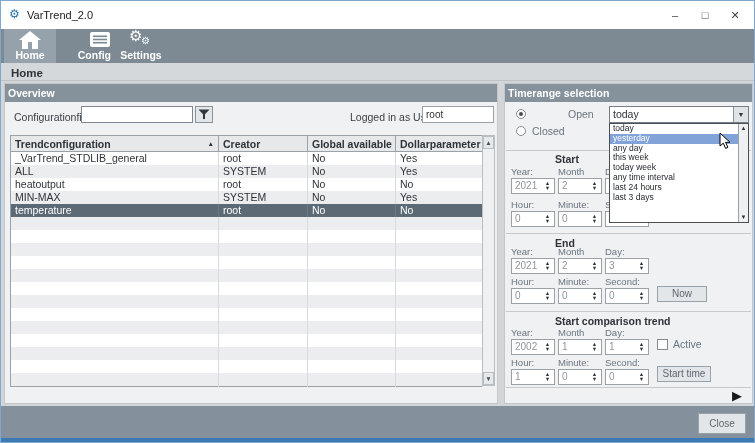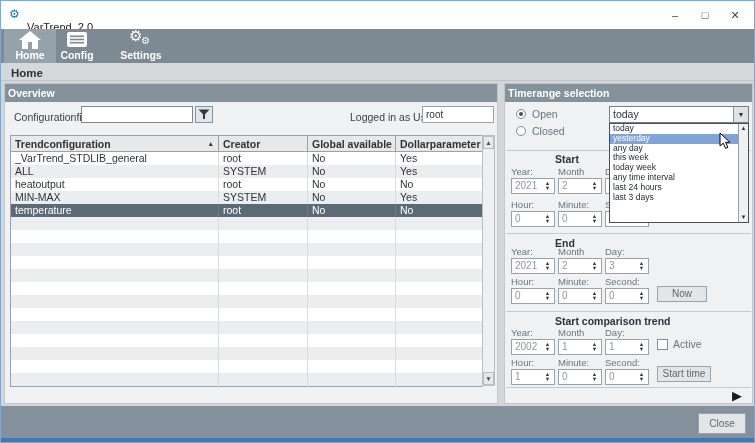--- a/index.html
+++ b/index.html
@@ -5,21 +5,21 @@
   * { box-sizing: border-box; margin: 0; padding: 0; }
   html,body { background:#9aa3ab; }
   .window {
     position: relative; width: 755px; height: 443px;
     font-family: "Liberation Sans", sans-serif;
     background: #d2d6d8; border: 1px solid #7fa8cc; overflow: hidden;
   }
   
   .titlebar { position:absolute; left:0; top:0; right:0; height:28px; background:#fff; }
   .app-icon { position:absolute; left:8px; top:6px; font-size:12px; color:#2574a9; line-height:14px; }
-  .title-text { position:absolute; left:26px; top:20px; font-size:11px; color:#1a1a1a; }
+  .title-text { position:absolute; left:26px; top:8px; font-size:11px; color:#1a1a1a; }
   .winctl { position:absolute; top:0; right:4px; height:28px; display:flex; }
   .winctl span { width:30px; text-align:center; line-height:28px; font-size:11px; color:#444; cursor:default; }
   
   .toolbar { position:absolute; left:0; top:28px; right:0; height:34px; background:#7d8a94; }
   .tbtn { position:absolute; top:0; height:34px; display:flex; flex-direction:column; align-items:center; justify-content:flex-end; padding-bottom:2px; }
   .tbtn.selected { background:#96a2ab; }
   .tbtn .ticon { height:19px; display:flex; align-items:center; justify-content:center; }
   .tbtn .tlabel { color:#fff; font-weight:bold; font-size:10.5px; line-height:12px; }
   .gears { position:relative; width:24px; height:19px; color:#fff; }
   .gears .g1 { position:absolute; left:0; top:-3px; font-size:15px; }
@@ -99,21 +99,21 @@
   <div class="toolbar">
     <div class="tbtn selected" style="left:3px;width:52px;">
       <span class="ticon">
         <svg width="22" height="18" viewBox="0 0 22 18">
             <polygon points="11,0 0,9 3,9 3,18 19,18 19,9 22,9" fill="#ffffff"></polygon>
             <rect x="9" y="11" width="4" height="7" fill="#96a2ab"></rect>
           </svg>
       </span>
       <span class="tlabel">Home</span>
     </div>
-    <div class="tbtn" style="left:50px;width:52px;">
+    <div class="tbtn" style="left:58px;width:52px;align-items:flex-end;">
       <span class="ticon">
         <svg width="22" height="17" viewBox="0 0 22 17">
             <rect x="1" y="1" width="20" height="15" rx="2" fill="#ffffff"></rect>
             <rect x="4" y="4.5" width="14" height="1.6" fill="#7d8a94"></rect>
             <rect x="4" y="7.7" width="14" height="1.6" fill="#7d8a94"></rect>
             <rect x="4" y="10.9" width="14" height="1.6" fill="#7d8a94"></rect>
           </svg>
       </span>
       <span class="tlabel">Config</span>
     </div>
@@ -273,21 +273,21 @@
     </table>
     <div class="vsb">
       <div class="sba up">▲</div>
       <div class="sba down">▼</div>
     </div>
   </div>
 
   <div class="panel trp">
     <div class="phead">Timerange selection</div>
 
-    <div class="radio" style="top:24px;">
+    <div class="radio" style="top:24px;gap:36px;">
       <span class="rdot on"></span>
       <span class="rlabel">Open</span>
     </div>
     <div class="radio" style="top:41px;">
       <span class="rdot"></span>
       <span class="rlabel">Closed</span>
     </div>
 
     <div class="combo">
       <div class="cval">today</div>

